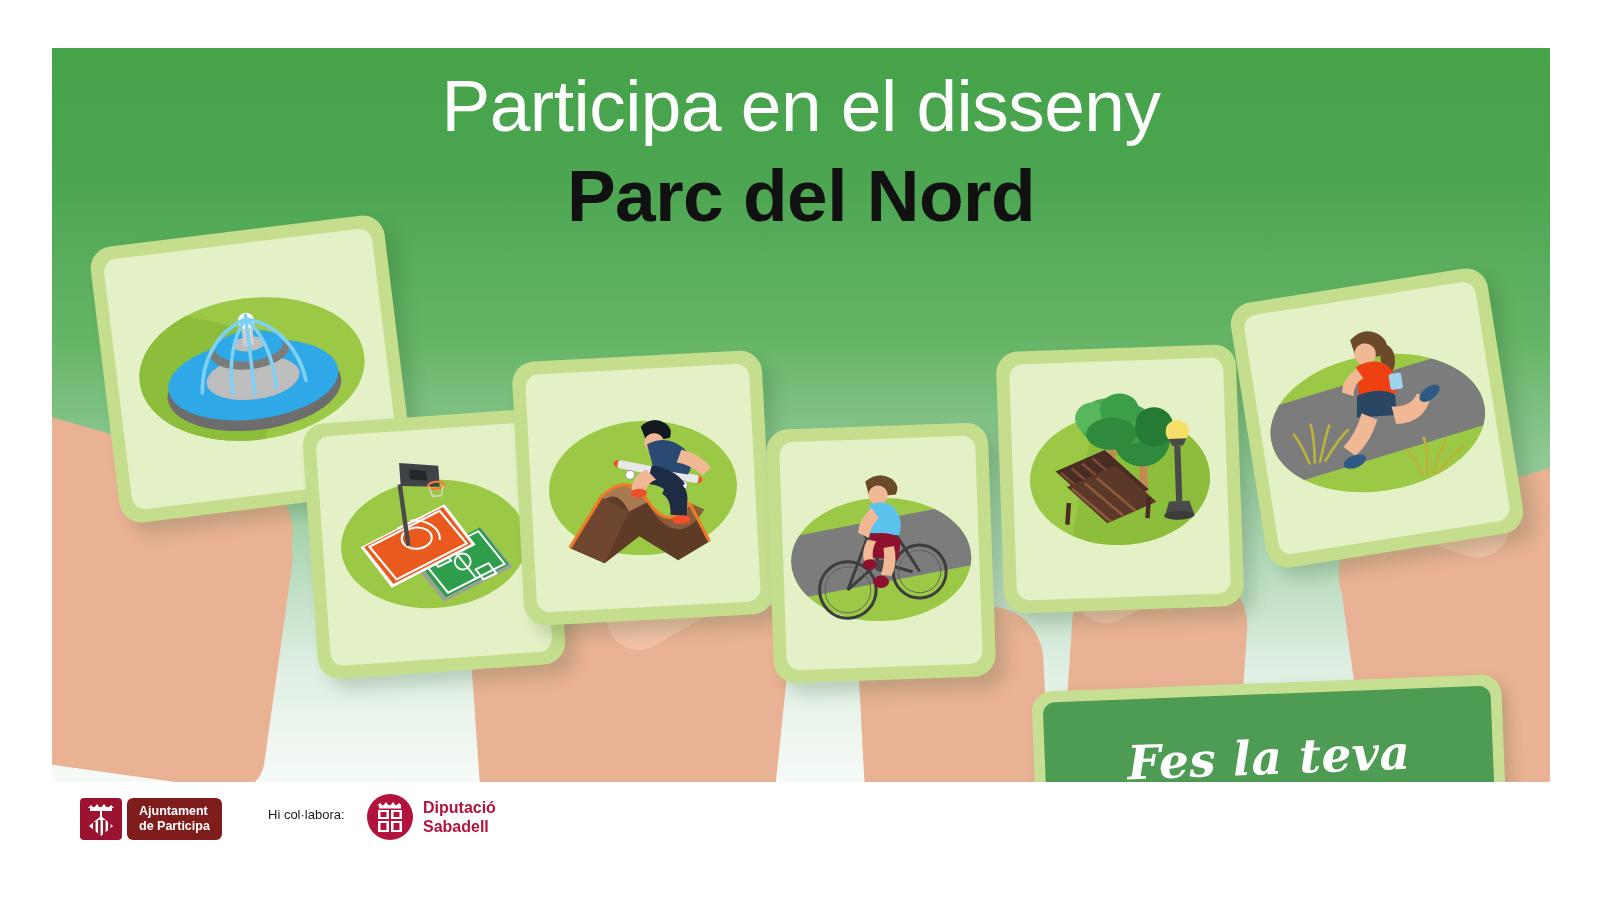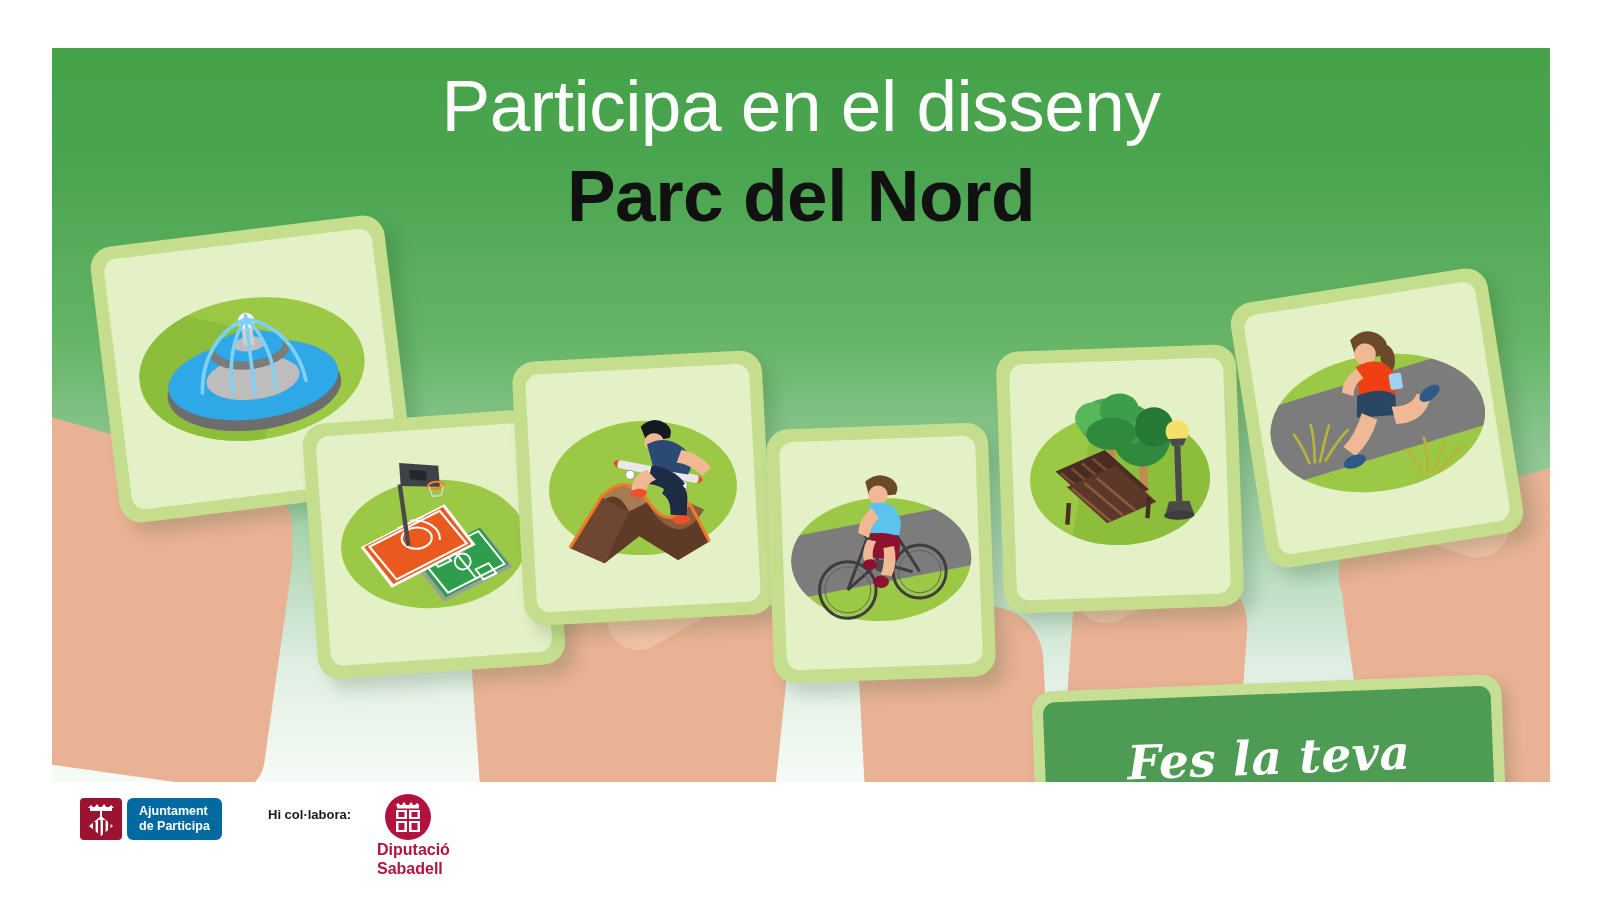--- a/index.html
+++ b/index.html
@@ -57,26 +57,26 @@
   .cta-text{
     color:#ffffff;font-family:"DejaVu Serif",serif;font-style:italic;font-weight:bold;
     font-size:47px;line-height:56px;text-align:center;letter-spacing:.5px;
   }
 
   
   .footer{position:absolute;left:0;top:782px;width:1600px;height:118px;background:#ffffff;}
   .logo-sabadell{position:absolute;left:80px;top:16px;display:flex;align-items:stretch;height:42px;}
   .crest-box{width:42px;height:42px;background:#9b1331;border-radius:4px;position:relative;}
   .name-box{
-    margin-left:5px;background:#0369a1;border-radius:6px;color:#ffffff;
+    margin-left:5px;background:#7f1d1d;border-radius:6px;color:#ffffff;
     font-size:12.5px;line-height:15px;font-weight:bold;padding:6px 12px;
     display:flex;flex-direction:column;justify-content:center;white-space:nowrap;
   }
-  .collab{position:absolute;left:268px;top:25px;font-size:13px;color:#1b1b1b;font-weight:bold;}
-  .logo-dipu{position:absolute;left:367px;top:12px;display:flex;align-items:center;flex-direction:column;}
+  .collab{position:absolute;left:268px;top:25px;font-size:13px;color:#1b1b1b;font-weight:normal;}
+  .logo-dipu{position:absolute;left:367px;top:12px;display:flex;align-items:center;}
   .dipu-circle{width:46px;height:46px;border-radius:50%;background:#b3123c;position:relative;}
   .dipu-text{margin-left:10px;color:#b3123c;font-size:16px;line-height:19px;font-weight:bold;}
 </style>
 </head>
 <body>
 
 <div id="stage">
 
   <div class="panel">
 

